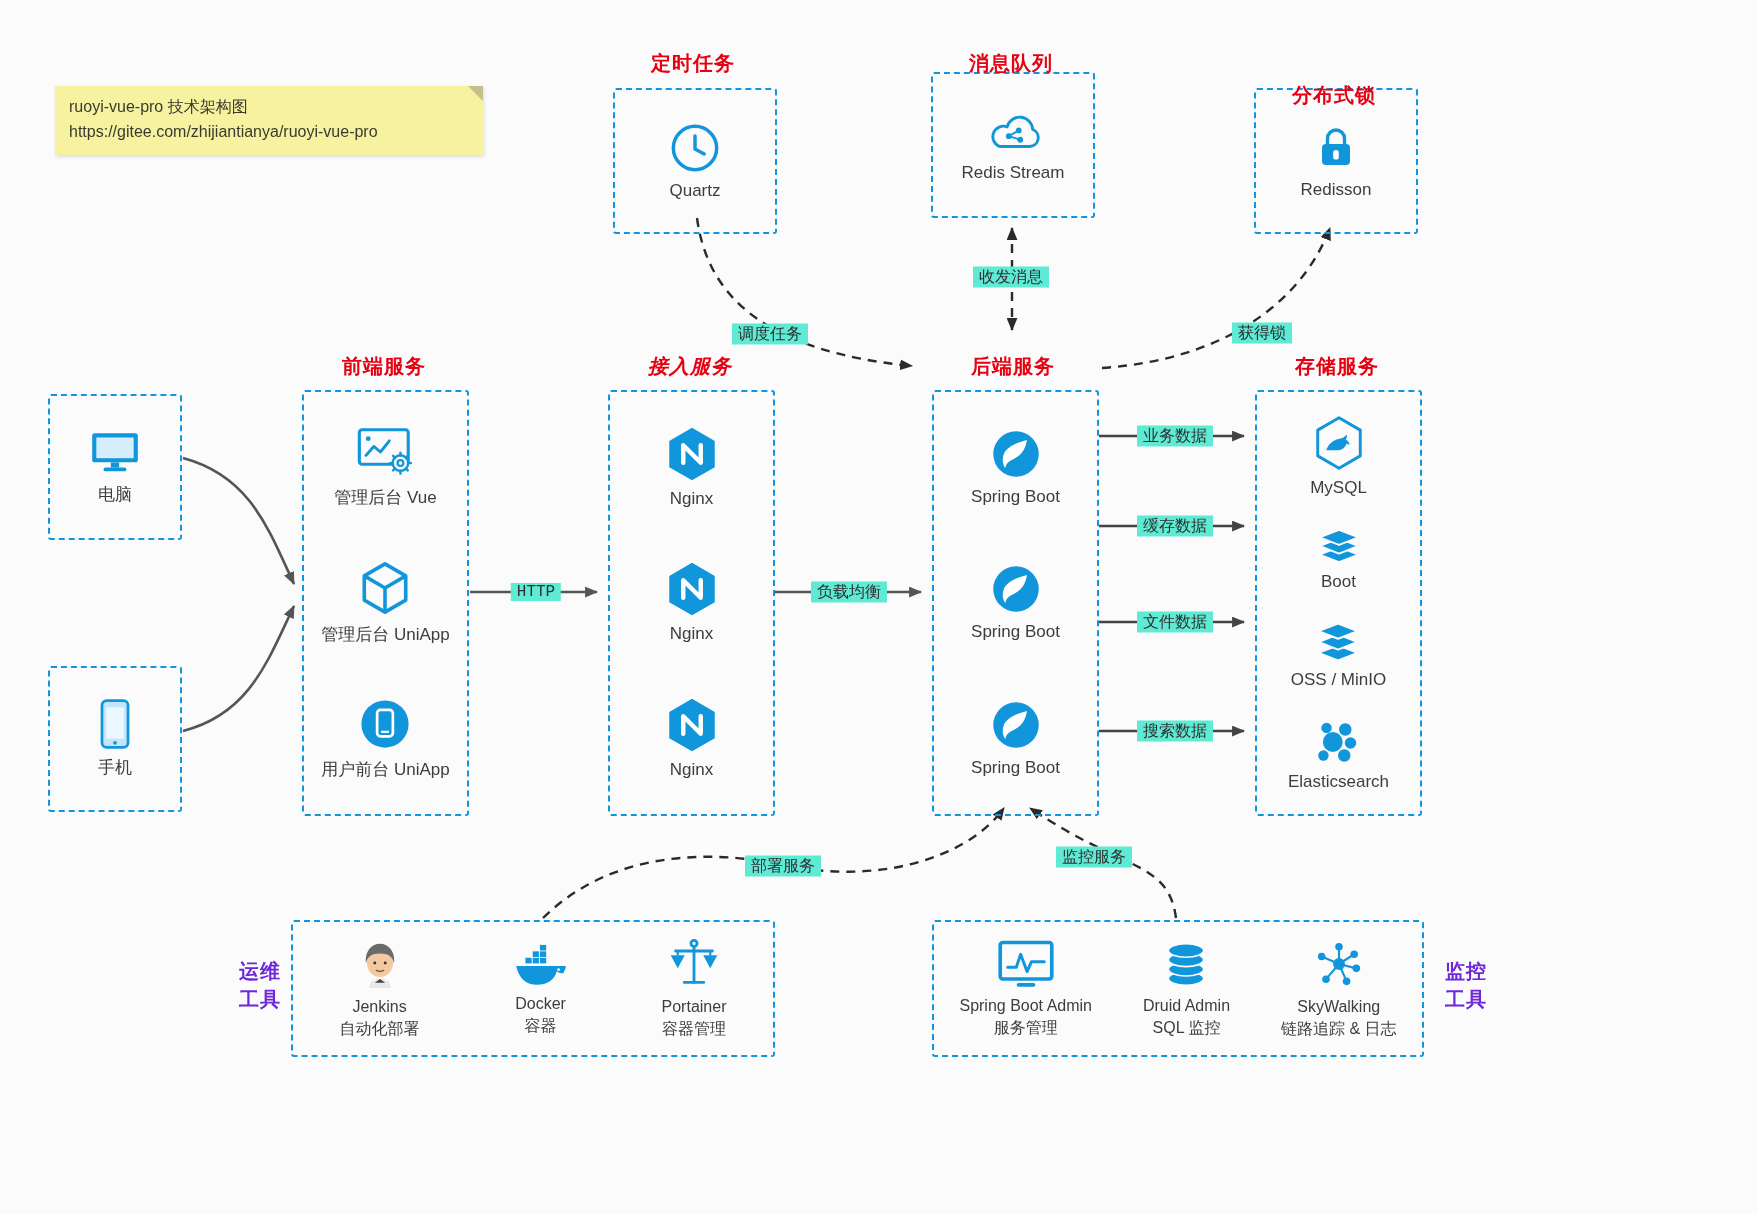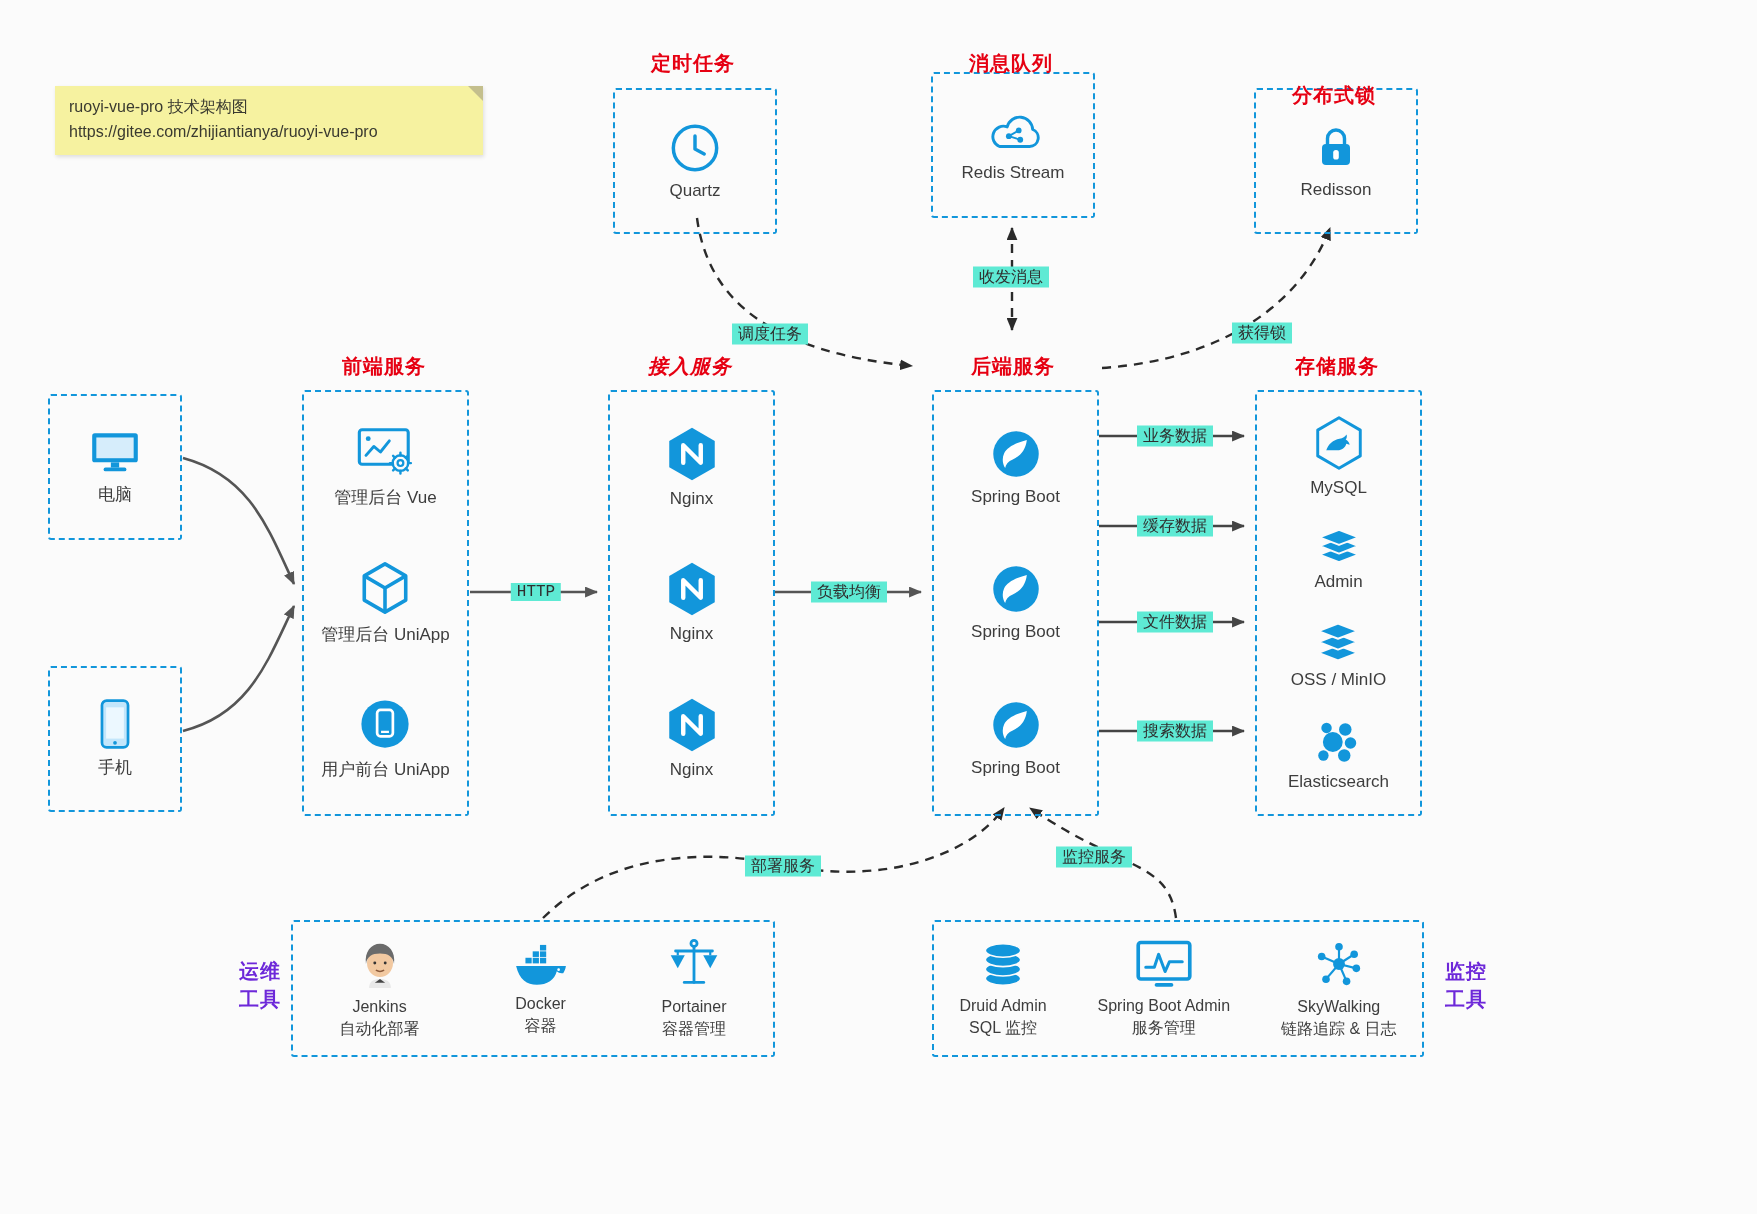--- a/index.html
+++ b/index.html
@@ -247,21 +247,21 @@
     <div class="item">
       <span class="icon">
         <svg width="52" height="38" viewBox="0 0 48 34">
           <g fill="#1296db" stroke="#fbfbfb" stroke-width="1.8" stroke-linejoin="round">
             <path d="M24 18 L42 25 L24 32 L6 25 Z"></path>
             <path d="M24 10 L42 17 L24 24 L6 17 Z"></path>
             <path d="M24 2 L42 9 L24 16 L6 9 Z"></path>
           </g>
         </svg>
       </span>
-      <div class="lbl">Admin</div>
+      <div class="lbl">Boot</div>
     </div>
     <div class="item">
       <span class="icon">
         <svg width="52" height="42" viewBox="0 0 48 38">
           <g fill="#1296db" stroke="#fbfbfb" stroke-width="1.8" stroke-linejoin="round">
             <path d="M24 22 L42 29 L24 36 L6 29 Z"></path>
             <path d="M24 12 L42 19 L24 26 L6 19 Z"></path>
             <path d="M24 2 L42 9 L24 16 L6 9 Z"></path>
           </g>
         </svg>
@@ -343,42 +343,42 @@
         </svg>
       </span>
       <div class="name">Portainer</div>
       <div class="sub">容器管理</div>
     </div>
   </div>
 
   <div class="dbox hrow" style="left:932px;top:920px;width:488px;height:133px;">
     <div class="hitem">
       <span class="icon">
+        <svg width="58" height="50" viewBox="0 0 54 46">
+          <rect x="3" y="3" width="48" height="34" rx="2.5" fill="none" stroke="#1296db" stroke-width="3.4"></rect>
+          <polyline points="10,26 18,26 22,14 28,30 32,21 44,21" fill="none" stroke="#1296db" stroke-width="2.8" stroke-linecap="round" stroke-linejoin="round"></polyline>
+          <line x1="20" y1="42.5" x2="34" y2="42.5" stroke="#1296db" stroke-width="3.4" stroke-linecap="round"></line>
+        </svg>
+      </span>
+      <div class="name">Spring Boot Admin</div>
+      <div class="sub">服务管理</div>
+    </div>
+    <div class="hitem">
+      <span class="icon">
         <svg width="50" height="50" viewBox="0 0 48 48">
           <g fill="#1296db" stroke="#fbfbfb" stroke-width="1.6">
             <ellipse cx="24" cy="38" rx="17" ry="6.5"></ellipse>
             <ellipse cx="24" cy="29" rx="17" ry="6.5"></ellipse>
             <ellipse cx="24" cy="20" rx="17" ry="6.5"></ellipse>
             <ellipse cx="24" cy="11" rx="17" ry="6.5"></ellipse>
           </g>
         </svg>
       </span>
       <div class="name">Druid Admin</div>
       <div class="sub">SQL 监控</div>
-    </div>
-    <div class="hitem">
-      <span class="icon">
-        <svg width="58" height="50" viewBox="0 0 54 46">
-          <rect x="3" y="3" width="48" height="34" rx="2.5" fill="none" stroke="#1296db" stroke-width="3.4"></rect>
-          <polyline points="10,26 18,26 22,14 28,30 32,21 44,21" fill="none" stroke="#1296db" stroke-width="2.8" stroke-linecap="round" stroke-linejoin="round"></polyline>
-          <line x1="20" y1="42.5" x2="34" y2="42.5" stroke="#1296db" stroke-width="3.4" stroke-linecap="round"></line>
-        </svg>
-      </span>
-      <div class="name">Spring Boot Admin</div>
-      <div class="sub">服务管理</div>
     </div>
     <div class="hitem">
       <span class="icon">
         <svg width="52" height="52" viewBox="0 0 48 48">
           <g stroke="#1296db" stroke-width="2">
             <line x1="24" y1="24" x2="24" y2="8"></line>
             <line x1="24" y1="24" x2="38" y2="15"></line>
             <line x1="24" y1="24" x2="40" y2="28"></line>
             <line x1="24" y1="24" x2="31" y2="40"></line>
             <line x1="24" y1="24" x2="12" y2="38"></line>

